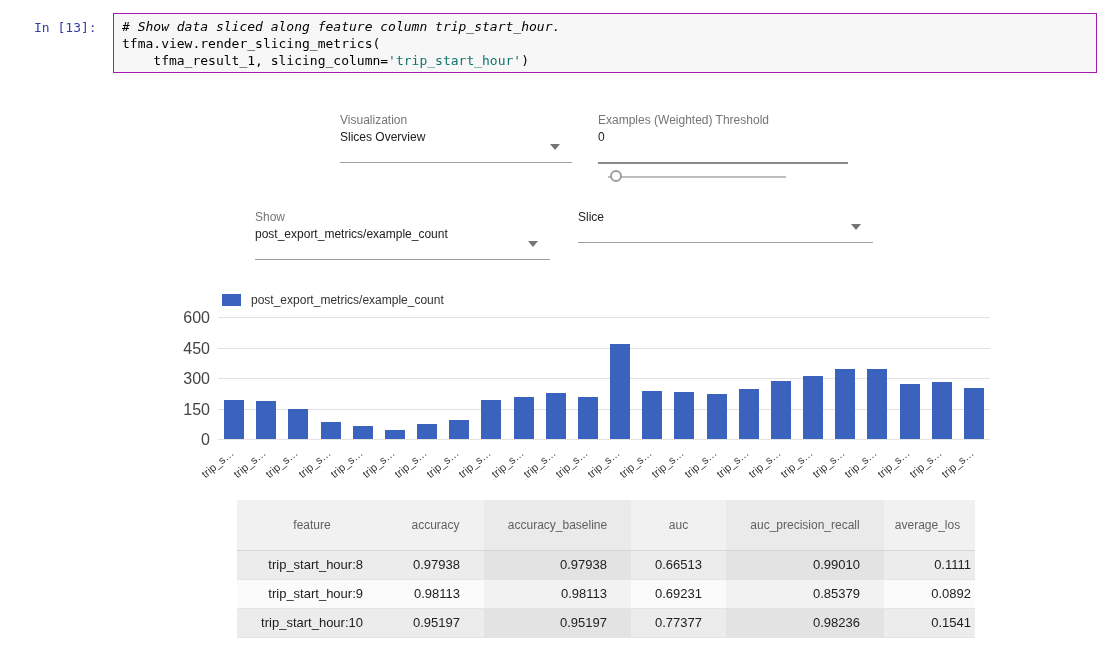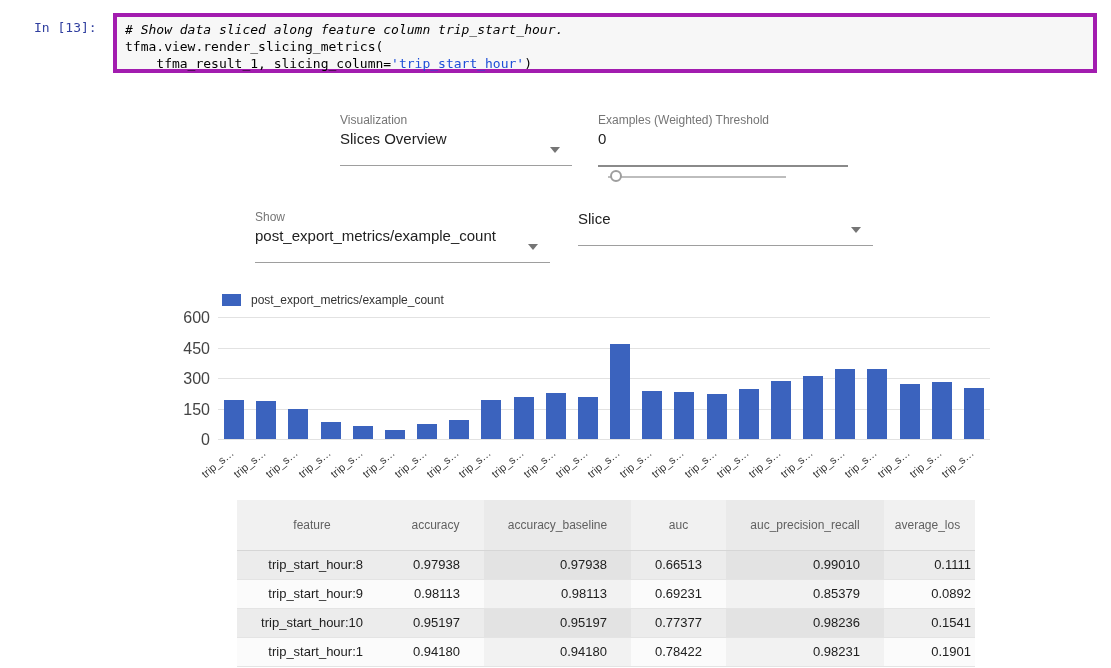--- a/index.html
+++ b/index.html
@@ -3,28 +3,28 @@
 <meta charset="utf-8">
 <style>
   * { margin:0; padding:0; box-sizing:border-box; }
   body { background:#fff; font-family:"Liberation Sans", sans-serif; }
   #stage { position:relative; width:1111px; height:668px; background:#fff; overflow:hidden; }
 
   .mono { font-family:"DejaVu Sans Mono","Liberation Mono",monospace; font-size:13px; line-height:17px; white-space:pre; }
 
   .prompt { position:absolute; left:34px; top:19px; color:#303F9F; }
   .code-box { position:absolute; left:113px; top:13px; width:984px; height:60px;
-              background:#f7f7f7; border:4px solid #a21caf; padding:4px 8px; }
+              background:#f7f7f7; border:1px solid #a21caf; padding:4px 8px; }
   .comment { color:#408080; font-style:italic; }
   .code-line { color:#000; }
-  .str { color:#1d4ed8; }
+  .str { color:#0f766e; }
 
   .md-field { position:absolute; border-bottom:1px solid #9e9e9e; padding-bottom:18px; }
   .md-label { font-size:12px; color:#757575; margin-bottom:3px; }
-  .md-value { font-size:15px; color:#212121; white-space:nowrap; }
+  .md-value { font-size:12px; color:#212121; white-space:nowrap; }
   .md-arrow { position:absolute; right:12px; bottom:12px; width:0; height:0;
               border-left:5px solid transparent; border-right:5px solid transparent;
               border-top:6px solid #757575; }
 
   .slider { position:absolute; height:14px; }
   .slider-track { position:absolute; left:0; right:0; top:6px; height:2px; background:#bdbdbd; }
   .slider-thumb { position:absolute; left:2px; top:0; width:12px; height:12px; border-radius:50%;
                   background:#fff; border:2px solid #9e9e9e; }
 
   .legend { position:absolute; display:flex; align-items:center; gap:10px; }
@@ -187,25 +187,17 @@
             <td class="last">0.0892</td>
           </tr>
           <tr class="odd">
             <td>trip_start_hour:10</td>
             <td>0.95197</td>
             <td class="shade">0.95197</td>
             <td>0.77377</td>
             <td class="shade">0.98236</td>
             <td class="last">0.1541</td>
           </tr>
-          <tr class="even">
-            <td>trip_start_hour:1</td>
-            <td>0.94180</td>
-            <td class="shade">0.94180</td>
-            <td>0.78422</td>
-            <td class="shade">0.98231</td>
-            <td class="last">0.1901</td>
-          </tr>
         </tbody>
     </table>
   </div>
 
 </div>
 
 </body></html>

